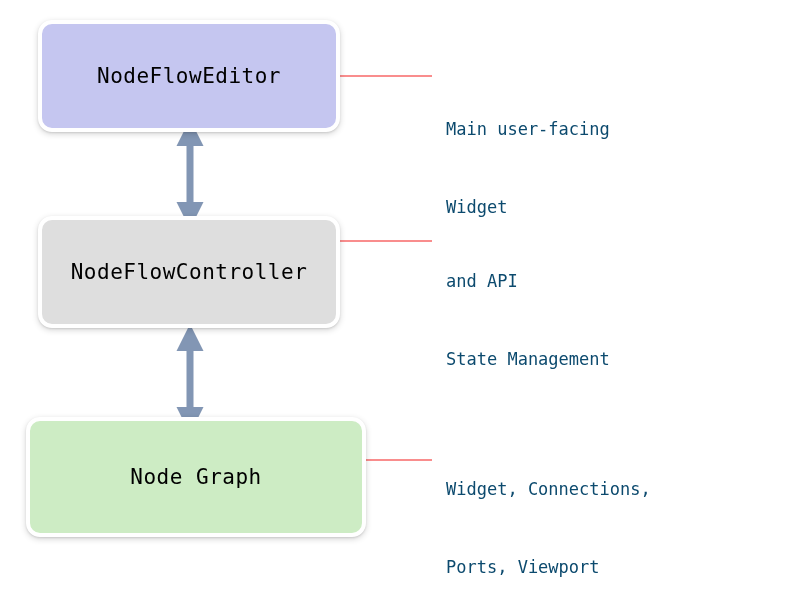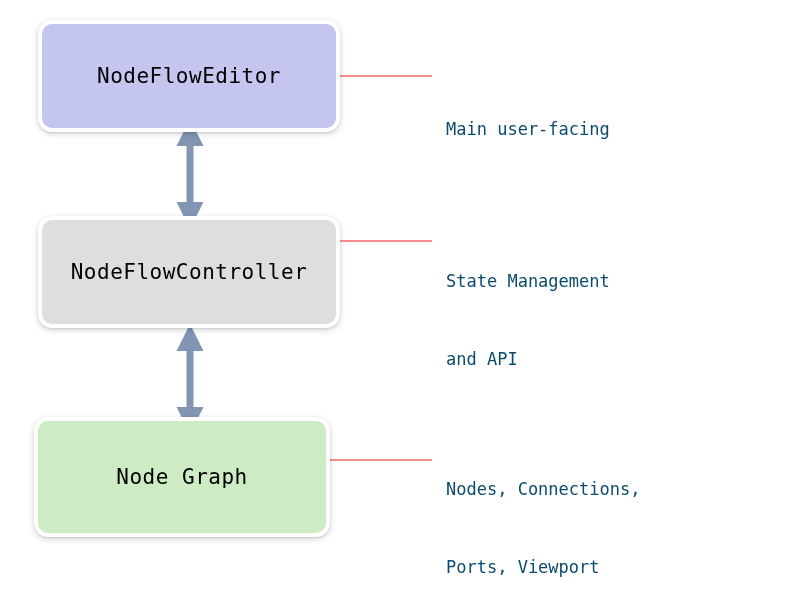--- a/index.html
+++ b/index.html
@@ -46,22 +46,22 @@
     left: 38px;  top: 20px;
     width: 302px; height: 112px;
     background: #c5c6f0;
   }
   #box-controller {
     left: 38px;  top: 216px;
     width: 302px; height: 112px;
     background: #dedede;
   }
   #box-graph {
-    left: 34px;  top: 417px;
-    width: 296px; height: 120px;
+    left: 26px;  top: 417px;
+    width: 340px; height: 120px;
     background: #cdecc4;
   }
 
   
   .annotation {
     position: absolute;
     font-family: "DejaVu Sans Mono", "Liberation Mono", monospace;
     font-size: 17px;
     line-height: 26px;
     color: #0c4a6e;
@@ -116,23 +116,24 @@
 <div class="node-box" id="box-controller" style="background: rgb(222, 222, 222);">
   <span class="node-label">NodeFlowController</span>
 </div>
 
 <div class="node-box" id="box-graph" style="background: rgb(205, 236, 196);">
   <span class="node-label">Node Graph</span>
 </div>
 
 <div class="annotation" id="anno-editor">
   <div>Main user-facing</div>
+  <div>Widget</div>
 </div>
 
 <div class="annotation" id="anno-controller">
+  <div>and API</div>
   <div>State Management</div>
-  <div>and API</div>
 </div>
 
 <div class="annotation" id="anno-graph">
-  <div>Nodes, Connections,</div>
+  <div>Widget, Connections,</div>
   <div>Ports, Viewport</div>
 </div>
 
 </body></html>

